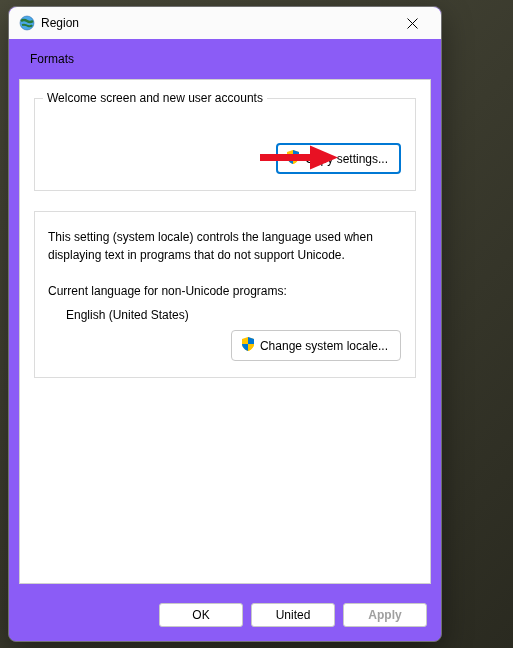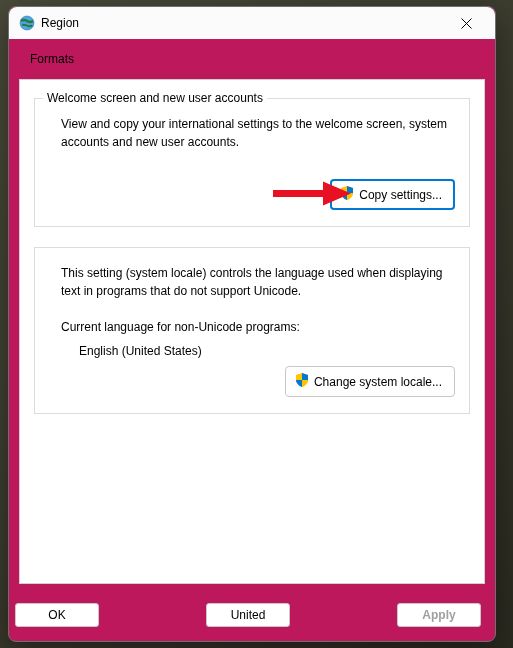--- a/index.html
+++ b/index.html
@@ -18,23 +18,23 @@
     }
     .backdrop {
       position: absolute;
       inset: 0;
       background: linear-gradient(135deg, #4a4a3a 0%, #2a2a20 100%);
     }
     .window {
       position: absolute;
       top: 6px;
       left: 8px;
-      width: 488px;
+      width: 434px;
       height: 636px;
-      background: #be185d;
+      background: #8b5cf6;
       border: 1px solid #707070;
       border-radius: 8px;
       box-shadow: 0 10px 30px rgba(0,0,0,0.4);
       display: flex;
       flex-direction: column;
     }
     .titlebar {
       height: 32px;
       display: flex;
       align-items: center;
@@ -88,21 +88,21 @@
       flex: 1;
       margin: 0 10px 8px 10px;
       background: #ffffff;
       border: 1px solid #d0d0d0;
       position: relative;
       top: -1px;
       padding: 18px 14px;
     }
     .group {
       border: 1px solid #dcdcdc;
-      padding: 16px 14px 16px 26px;
+      padding: 16px 14px 16px 13px;
       position: relative;
       margin-bottom: 20px;
     }
     .group-title {
       position: absolute;
       top: -8px;
       left: 8px;
       background: #ffffff;
       padding: 0 4px;
       font-size: 12px;
@@ -141,21 +141,21 @@
       font-size: 12px;
       margin-top: 14px;
       margin-bottom: 10px;
     }
     .current-lang-value {
       font-size: 12px;
       margin-left: 18px;
     }
     .bottom-buttons {
       display: flex;
-      justify-content: space-between;
+      justify-content: flex-end;
       gap: 8px;
       padding: 10px 14px 14px 6px;
     }
     .dlg-button {
       min-width: 84px;
       height: 24px;
       background: #ffffff;
       border: 1px solid #c8c8c8;
       border-radius: 3px;
       font-size: 12px;
@@ -205,21 +205,20 @@
   </div>
 
   <div class="tab-strip">
     <div class="tab inactive">Formats</div>
   </div>
 
   <div class="tab-content">
 
     <div class="group">
       <div class="group-title">Welcome screen and new user accounts</div>
-      <div class="group-desc">View and copy your international settings to the welcome screen, system accounts and new user accounts.</div>
       <div class="group-row" style="margin-top:28px;">
         <div class="arrow">
           <svg width="80" height="28" viewBox="0 0 80 28">
             <line x1="2" y1="14" x2="56" y2="14" stroke="#e81123" stroke-width="7"></line>
             <polygon points="52,2 80,14 52,26" fill="#e81123"></polygon>
           </svg>
         </div>
         <button class="shield-button highlight">
           <span>
             <svg class="shield-icon" viewBox="0 0 16 16">

